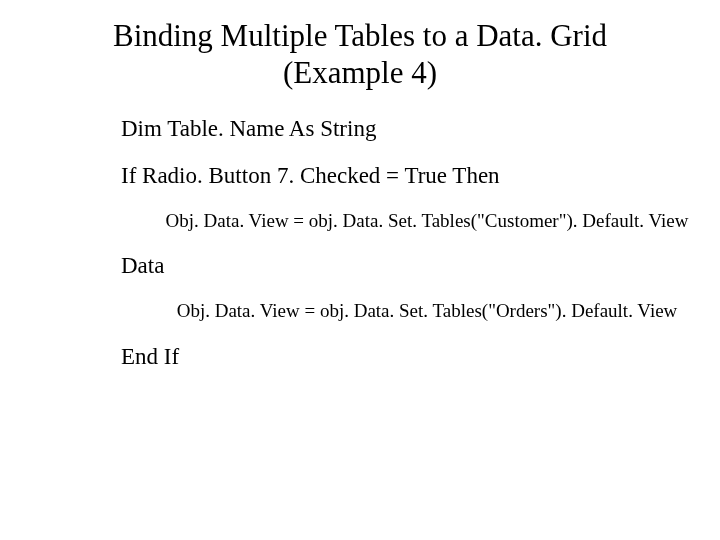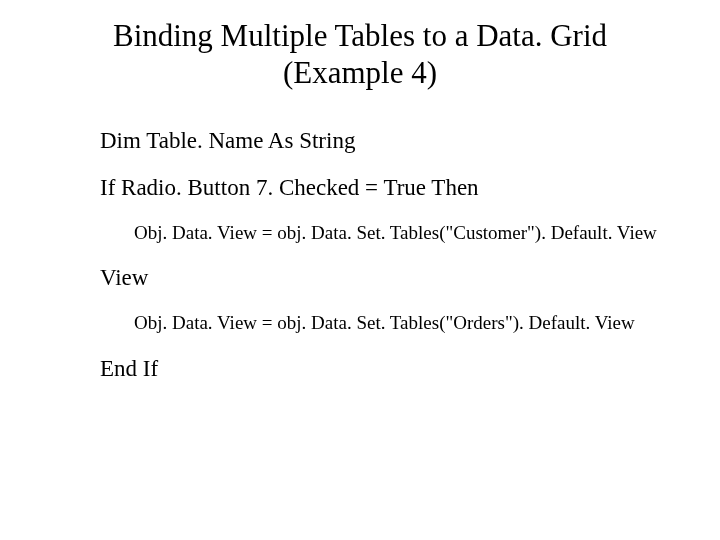--- a/index.html
+++ b/index.html
@@ -15,40 +15,40 @@
     width: 720px;
     height: 540px;
     box-sizing: border-box;
     padding-top: 18px;
   }
   .title {
     font-size: 31px;
     line-height: 1.18;
     text-align: center;
     padding: 0 88px;
-    margin-bottom: 36px;
+    margin-bottom: 24px;
   }
   .body {
     font-size: 23px;
     line-height: 1.25;
   }
   .l0 { padding-left: 48px; margin-bottom: 18px; }
-  .l1 { padding-left: 100px; margin-bottom: 18px; }
-  .l2 { padding-left: 134px; margin-bottom: 20px; font-size: 19px; }
+  .l1 { padding-left: 100px; margin-bottom: 18px; margin-left: 21px; }
+  .l2 { padding-left: 134px; margin-bottom: 20px; font-size: 19px; text-align: center; }
 </style>
 </head>
 <body>
 
 <div class="slide">
   <div class="title">
     <span>Binding Multiple Tables to a Data. Grid</span><br>
     <span>(Example 4)</span>
   </div>
 
   <div class="body">
     <div class="l1">Dim Table. Name As String</div>
     <div class="l1">If Radio. Button 7. Checked = True Then</div>
     <div class="l2">Obj. Data. View = obj. Data. Set. Tables("Customer"). Default. View</div>
-    <div class="l1">View</div>
+    <div class="l1">Data</div>
     <div class="l2">Obj. Data. View = obj. Data. Set. Tables("Orders"). Default. View</div>
     <div class="l1">End If</div>
   </div>
 </div>
 
 </body></html>

